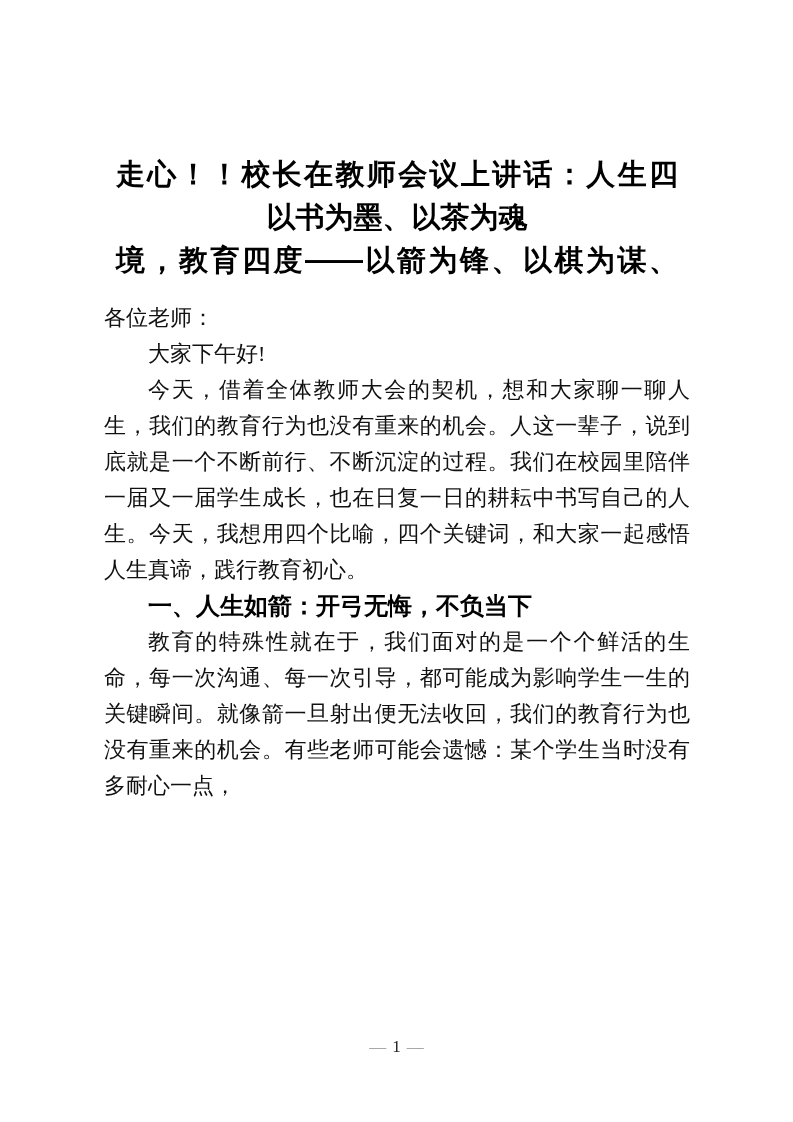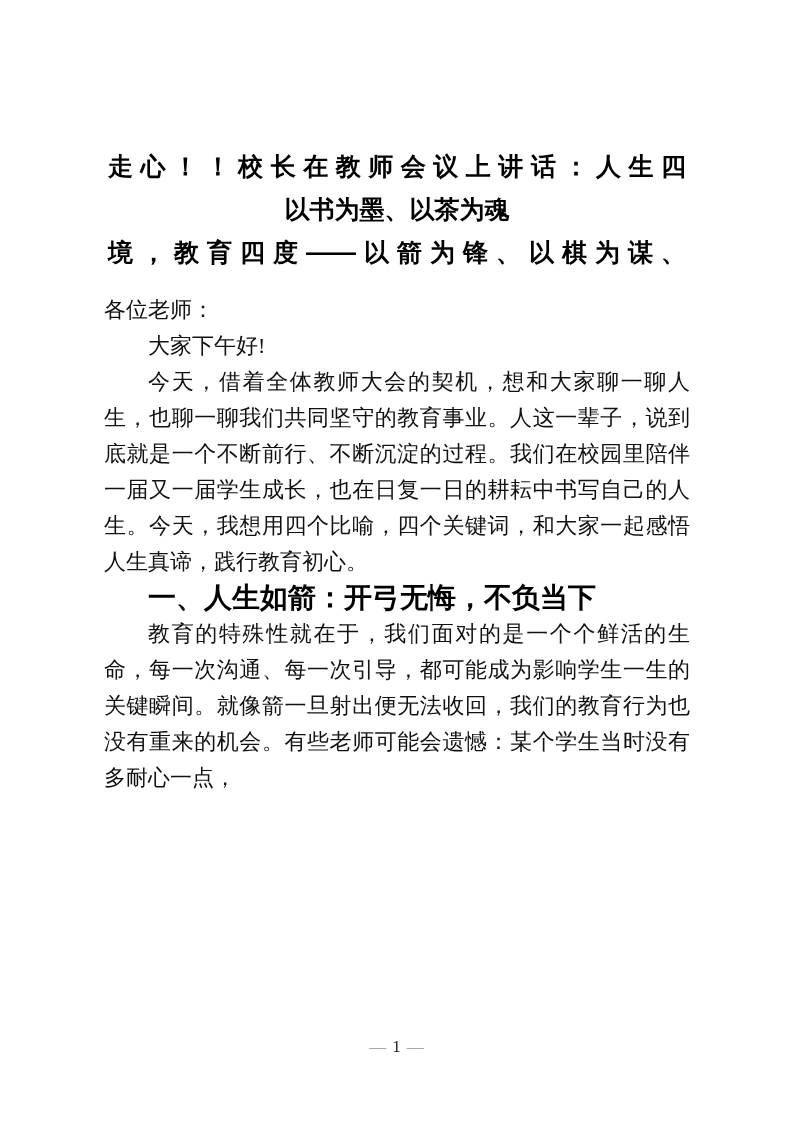--- a/index.html
+++ b/index.html
@@ -18,26 +18,26 @@
   }
   .content {
     position: absolute;
     left: 104px;
     top: 0;
     width: 586px;
   }
 
   
   .doc-title {
-    margin: 4px;
+    margin: 12px;
     padding: 0;
     padding-top: 141px;
     font-family: "Liberation Sans", "DejaVu Sans", sans-serif;
     font-weight: 700;
-    font-size: 25px;
+    font-size: 29px;
     line-height: 43px;
     color: #000000;
     text-align: center;
     letter-spacing: 0px;
   }
   .title-line {
     display: block;
     white-space: nowrap;
   }
   
@@ -66,21 +66,21 @@
     text-justify: inter-character;
   }
   p.para.noindent {
     text-indent: 0;
   }
   h2.section-heading {
     margin: 0;
     padding: 0;
     font-family: "Liberation Sans", "DejaVu Sans", sans-serif;
     font-weight: 700;
-    font-size: 28px;
+    font-size: 24px;
     line-height: 36px;
     color: #000000;
     text-indent: 44px;
     text-align: left;
   }
 
   
   .page-footer {
     position: absolute;
     left: 0;
@@ -109,21 +109,21 @@
       <span class="title-line">以书为墨、以茶为魂</span>
       <span class="title-line stretch">境，教育四度——以箭为锋、以棋为谋、</span>
     </h1>
 
     <div class="body-block">
 
       <p class="para noindent">各位老师：</p>
 
       <p class="para">大家下午好!</p>
 
-      <p class="para">今天，借着全体教师大会的契机，想和大家聊一聊人生，也聊一聊我们共同坚守的教育事业。人这一辈子，说到底就是一个不断前行、不断沉淀的过程。我们在校园里陪伴一届又一届学生成长，也在日复一日的耕耘中书写自己的人生。今天，我想用四个比喻，四个关键词，和大家一起感悟人生真谛，践行教育初心。</p>
+      <p class="para">今天，借着全体教师大会的契机，想和大家聊一聊人生，我们的教育行为也没有重来的机会。人这一辈子，说到底就是一个不断前行、不断沉淀的过程。我们在校园里陪伴一届又一届学生成长，也在日复一日的耕耘中书写自己的人生。今天，我想用四个比喻，四个关键词，和大家一起感悟人生真谛，践行教育初心。</p>
 
       <h2 class="section-heading">一、人生如箭：开弓无悔，不负当下</h2>
 
 
       <p class="para">教育的特殊性就在于，我们面对的是一个个鲜活的生命，每一次沟通、每一次引导，都可能成为影响学生一生的关键瞬间。就像箭一旦射出便无法收回，我们的教育行为也没有重来的机会。有些老师可能会遗憾：某个学生当时没有多耐心一点，</p>
 
     </div>
   </div>
 
   <div class="page-footer">

